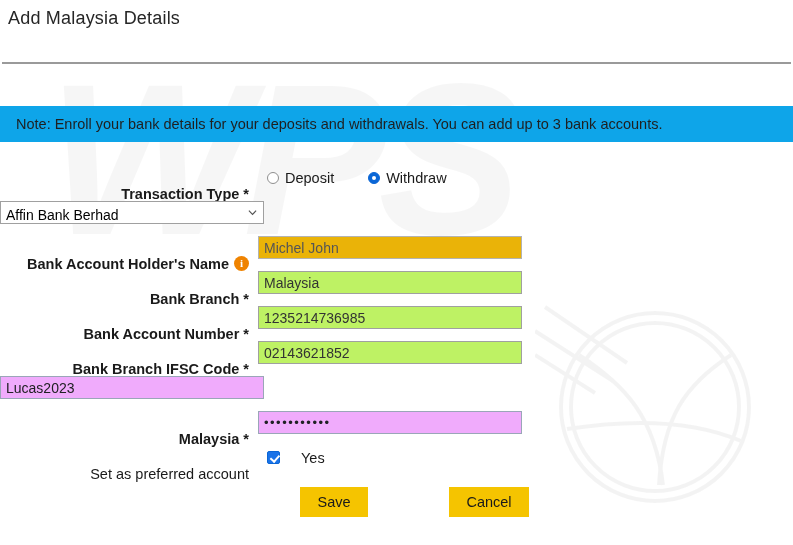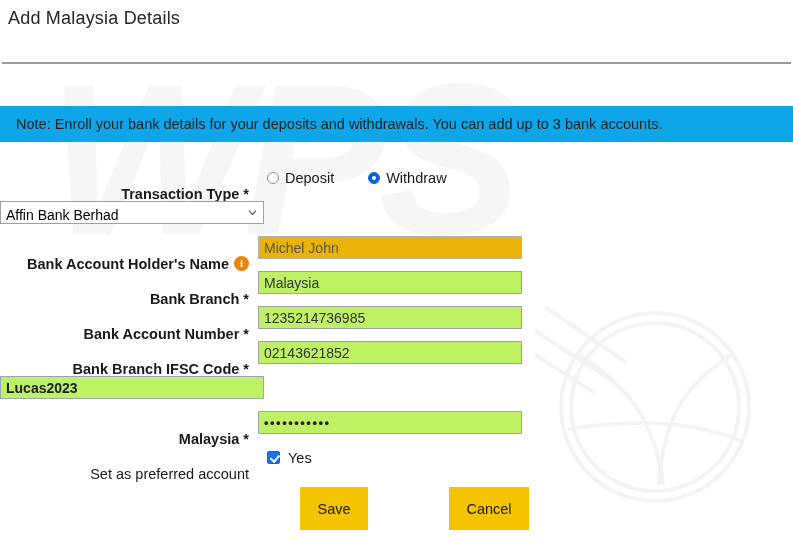--- a/index.html
+++ b/index.html
@@ -148,24 +148,23 @@
     color: #333333;
     padding: 0 5px;
     outline: none;
   }
   .txt.readonly {
     background: #eab308;
     color: #555555;
     border-color: #b3b3b3;
   }
   .txt.autofill {
-    background: #bef264;
+    background: #f0abfc;
     border-color: #9aa6b8;
     color: #202124;
-    font-weight: bold;
   }
   .txt.pwd {
     letter-spacing: 1.5px;
     font-size: 13px;
   }
 
   
   .sel-wrap {
     position: relative;
     width: 264px;
@@ -236,21 +235,21 @@
   }
   .radio-label {
     color: #1a1a1a;
     white-space: nowrap;
   }
 
   
   .check-group {
     display: flex;
     align-items: center;
-    gap: 8px;
+    gap: 21px;
     padding-left: 9px;
     font-size: 14.5px;
   }
   .checkbox {
     width: 13px;
     height: 13px;
     box-sizing: border-box;
     border: 1px solid #0a66d6;
     background: #1a73e8;
     border-radius: 2px;
@@ -281,21 +280,21 @@
   #button-row .btn-pad {
     width: 300px;
     flex: none;
   }
   .btn {
     border: none;
     background: #f5c400;
     color: #1a1a1a;
     font-family: "Liberation Sans", sans-serif;
     font-size: 14.5px;
-    height: 43px;
+    height: 30px;
     cursor: pointer;
     padding: 0;
   }
   #save-button { width: 68px; margin-right: 45px; }
   #cancel-button { width: 80px; margin-left: 36px; }
 </style>
 </head>
 <body>
 
 <div id="watermark">

